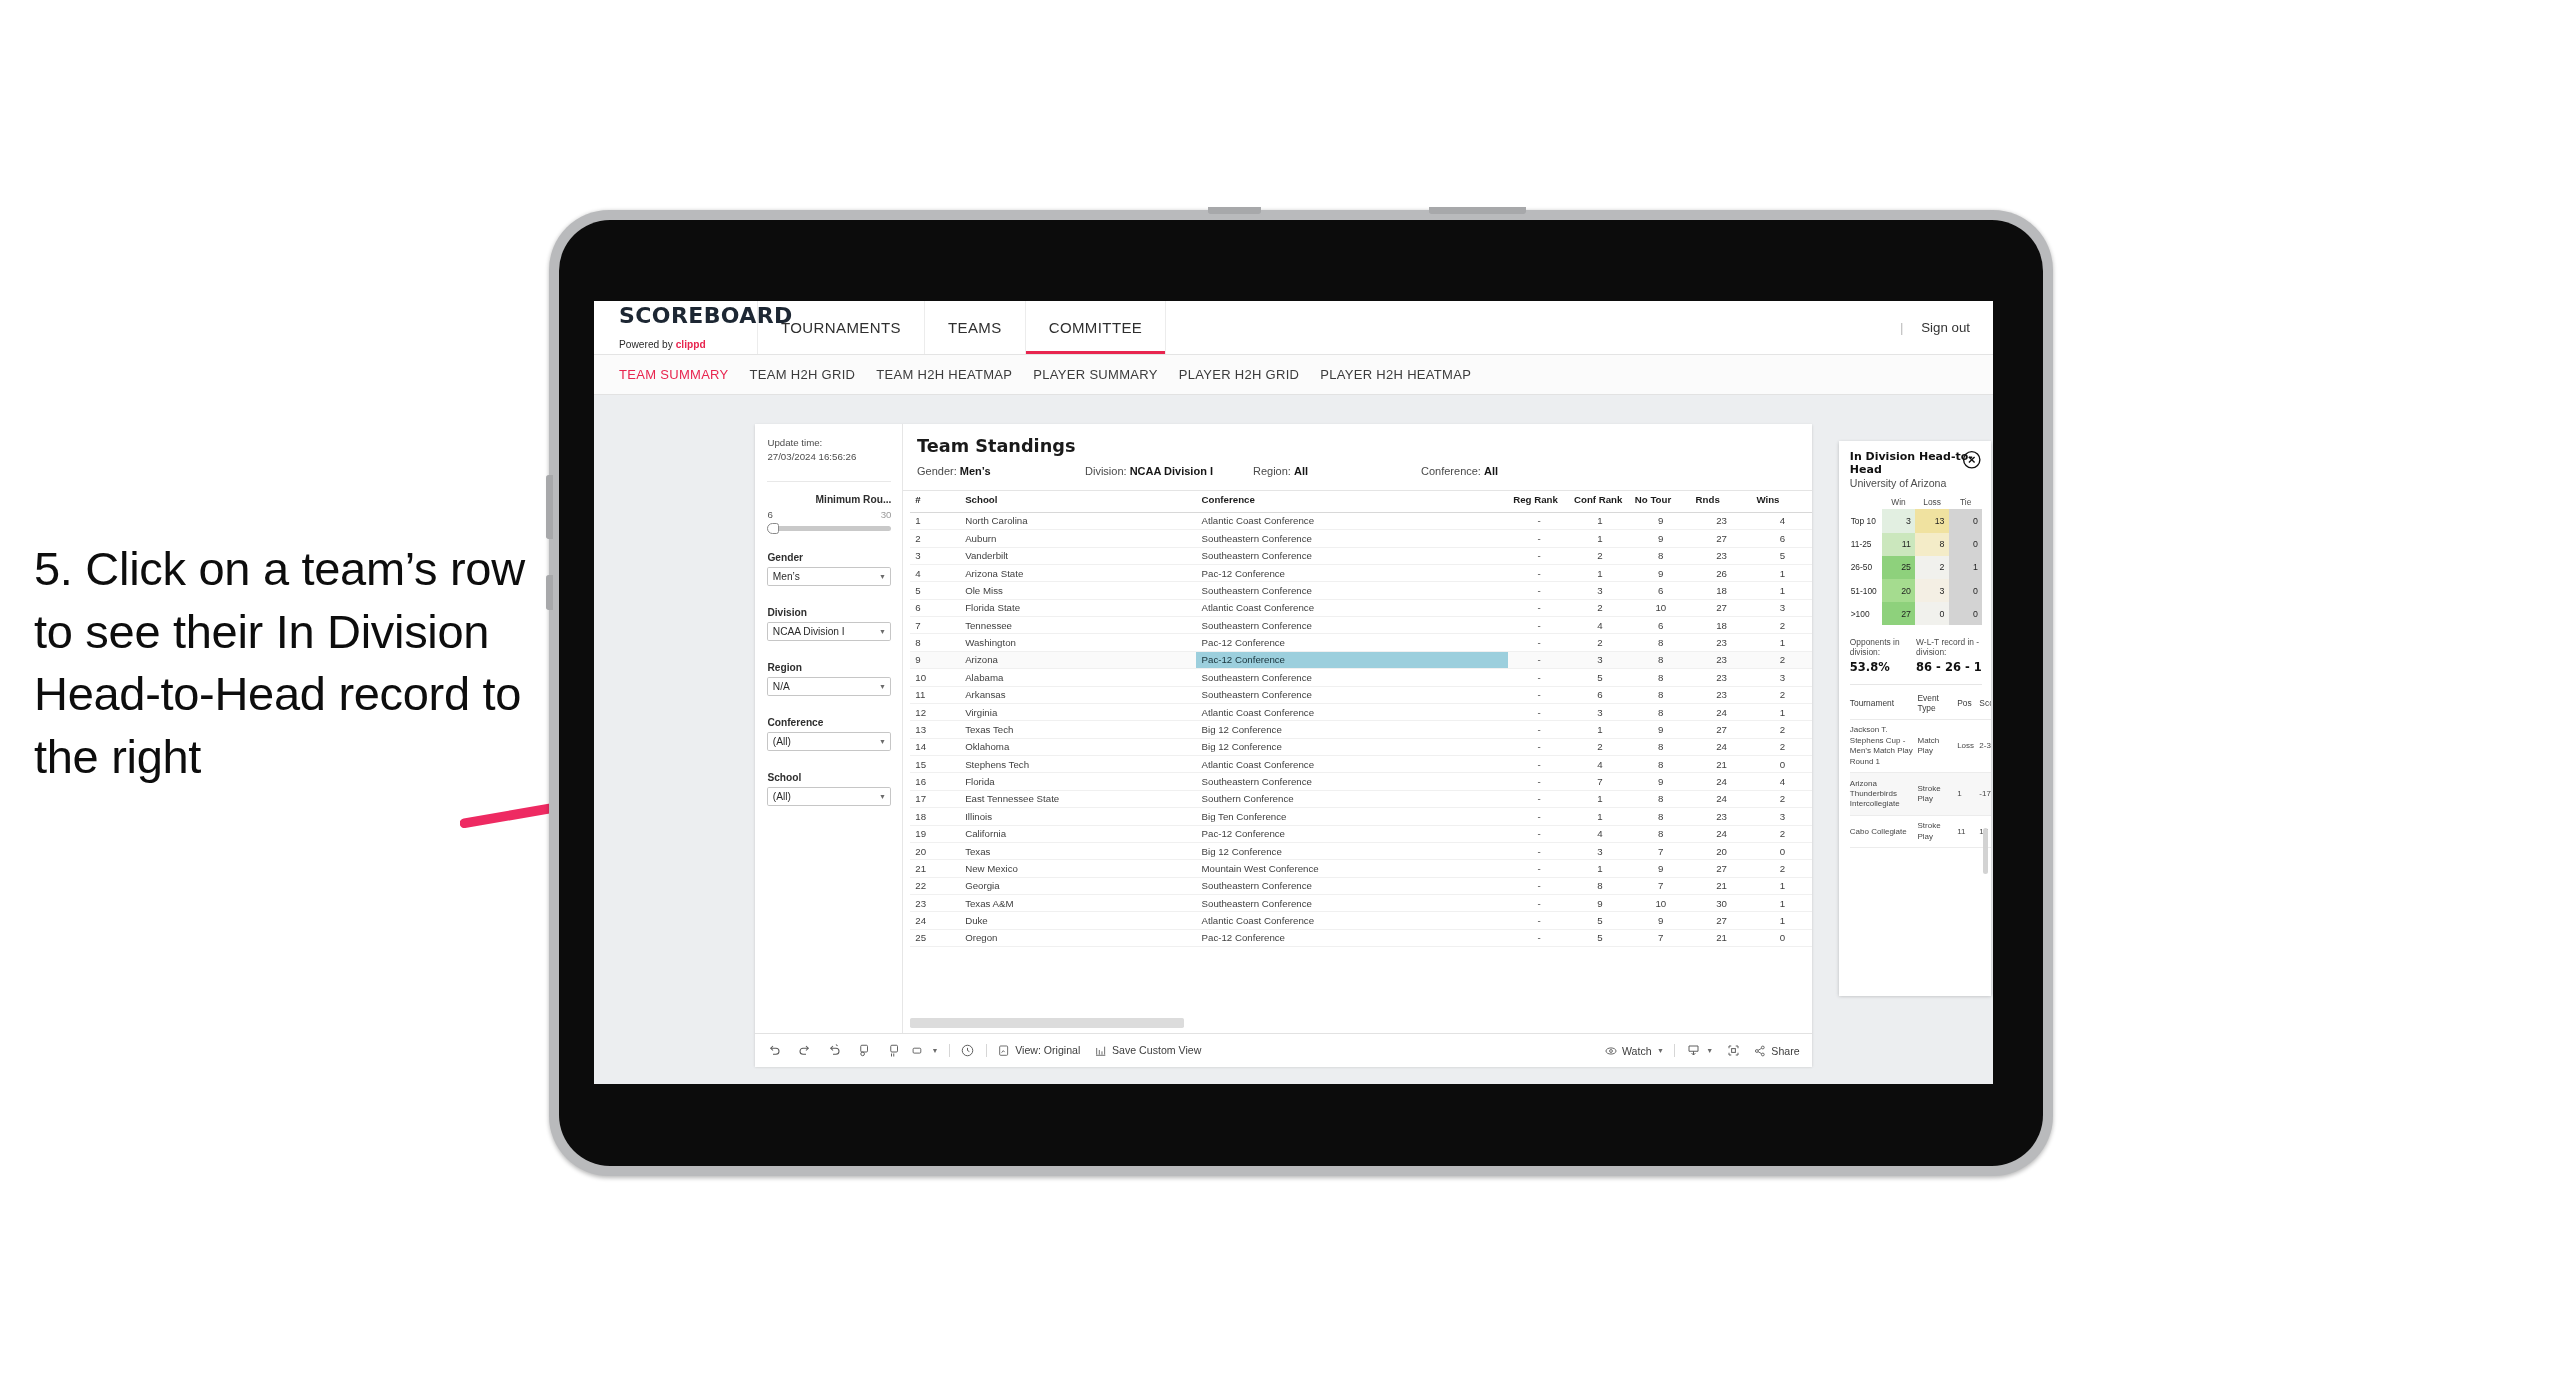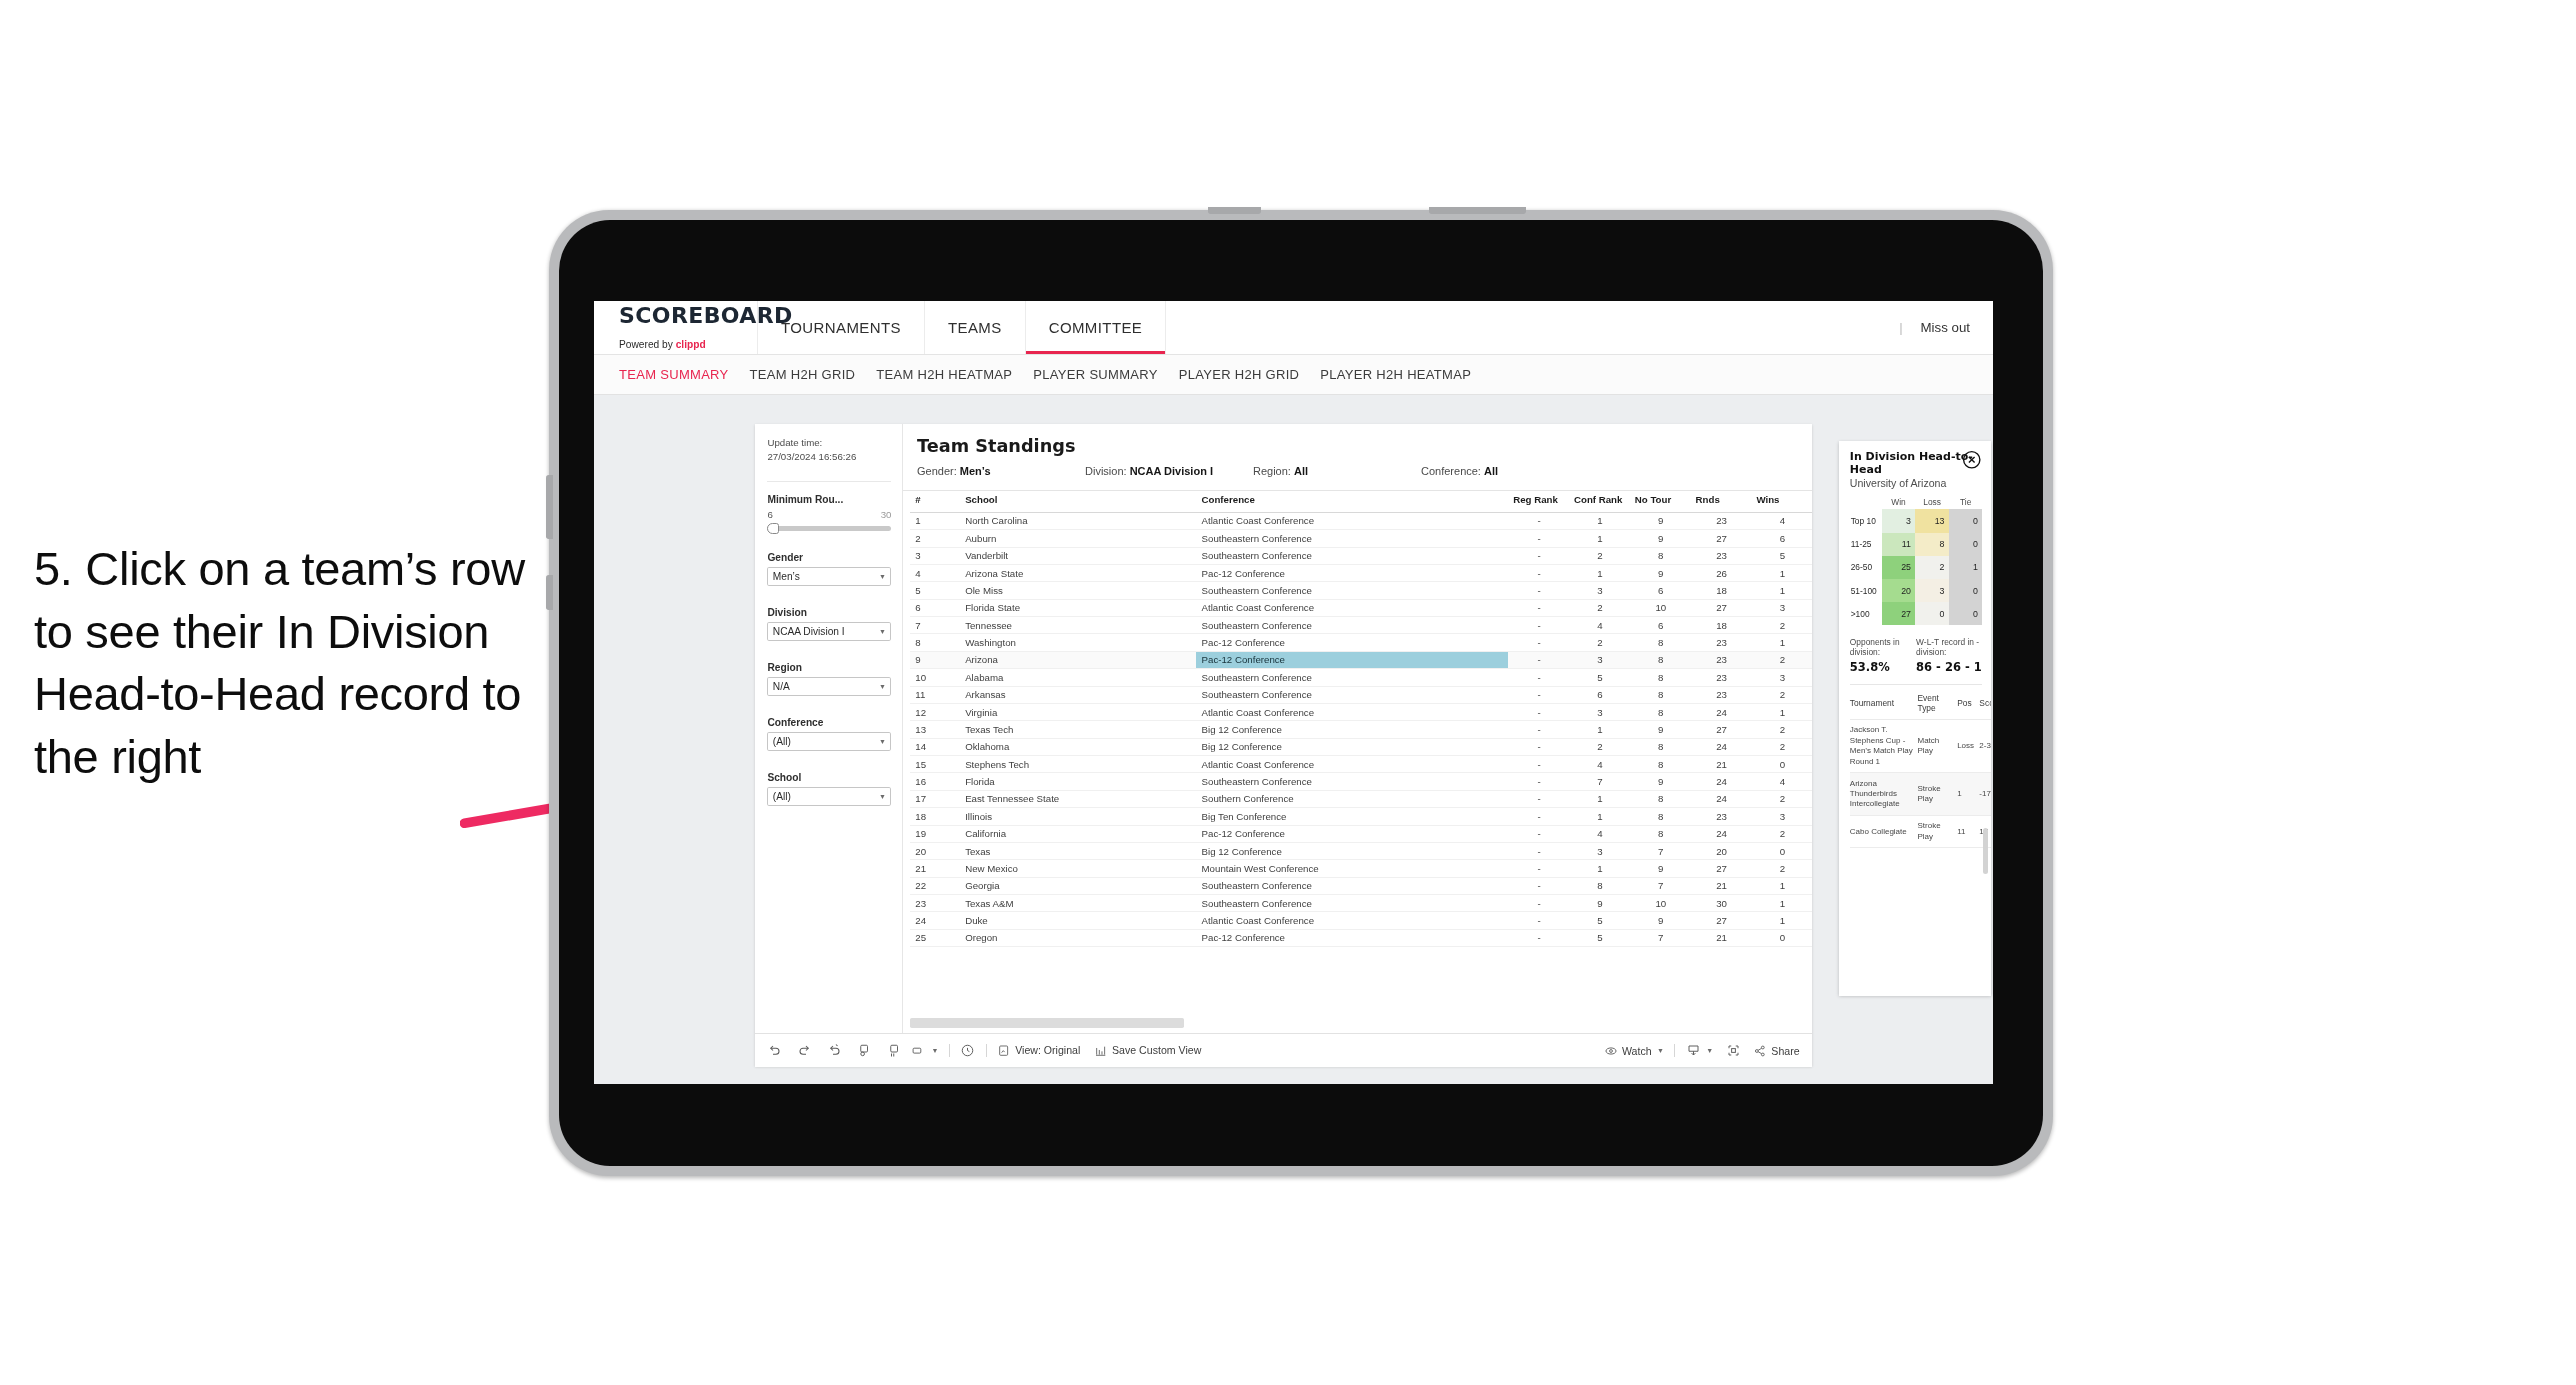--- a/index.html
+++ b/index.html
@@ -180,21 +180,21 @@
   <div id="topnav">
     <div id="brand">
       <div id="brand-title">SCOREBOARD</div>
       <div id="brand-sub"><span>Powered by </span><b>clippd</b></div>
     </div>
     <div class="topnav-item">TOURNAMENTS</div>
     <div class="topnav-item">TEAMS</div>
     <div class="topnav-item active">COMMITTEE</div>
     <div id="signout">
       <span class="divider">|</span>
-      <span>Miss out</span>
+      <span>Sign out</span>
     </div>
   </div>
 
   <div id="subnav">
     <div class="subnav-item">TEAM SUMMARY</div>
     <div class="subnav-item">TEAM H2H GRID</div>
     <div class="subnav-item">TEAM H2H HEATMAP</div>
     <div class="subnav-item">PLAYER SUMMARY</div>
     <div class="subnav-item">PLAYER H2H GRID</div>
     <div class="subnav-item">PLAYER H2H HEATMAP</div>
@@ -205,21 +205,21 @@
       <div id="viz-body">
 
         <div id="rail">
           <div id="update-time">
             <div>Update time:</div>
             <div>27/03/2024 16:56:26</div>
           </div>
           <hr>
 
           <div class="flt">
-            <div class="flt-label" style="text-align:left">Minimum Rou...</div>
+            <div class="flt-label" style="text-align:right">Minimum Rou...</div>
             <div class="slider-ends">
               <span>6</span>
               <span class="max">30</span>
             </div>
             <div class="slider-track">
               <div class="slider-knob"></div>
             </div>
           </div>
 
           <div class="flt">

